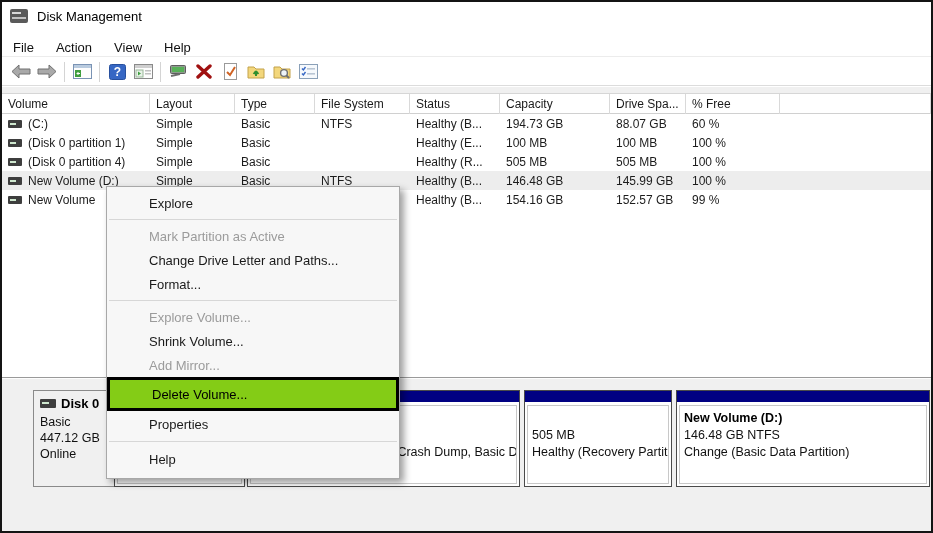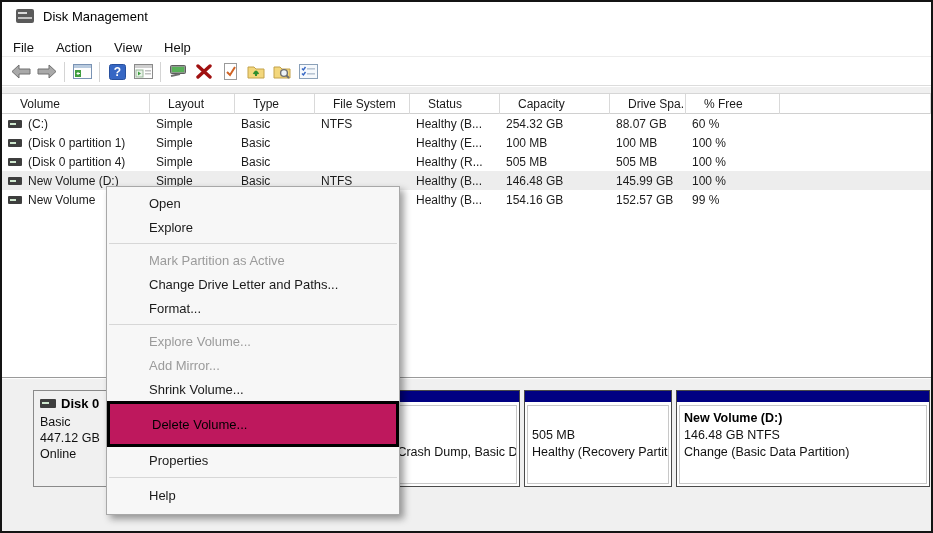--- a/index.html
+++ b/index.html
@@ -4,42 +4,42 @@
 <style>
   * { margin:0; padding:0; box-sizing:border-box; }
   html,body { width:933px; height:533px; }
   body { font-family:"Liberation Sans", sans-serif; background:#fff; }
   #window {
     position:relative; width:933px; height:533px; background:#fff;
     outline:2px solid #141414; outline-offset:-2px; overflow:hidden;
     font-size:12px; color:#1a1a1a;
   }
   
-  #titlebar { position:absolute; left:8px; top:2px; right:2px; height:28px;
+  #titlebar { position:absolute; left:2px; top:2px; right:2px; height:28px;
     display:flex; align-items:center; padding-left:8px; background:#fff; }
   #titlebar .app-icon { width:18px; height:14px; margin-right:9px; position:relative;
     background:#5a5a5a; border-radius:2px; }
   #titlebar .app-icon::before { content:""; position:absolute; left:2px; top:3px; width:9px; height:2px; background:#d9d9d9; }
   #titlebar .app-icon::after  { content:""; position:absolute; left:2px; top:8px; width:14px; height:2px; background:#c2c2c2; }
   #titlebar .title { font-size:13px; color:#000; }
   
   #menubar { position:absolute; left:2px; top:30px; right:2px; height:27px;
     display:flex; align-items:center; background:#fff; border-bottom:1px solid #ececec; }
   .menubar-item { padding:4px 11px; font-size:13px; color:#111; cursor:default;margin-top:8px; }
   
   #toolbar { position:absolute; left:2px; top:58px; right:2px; height:28px;
     display:flex; align-items:center; background:#fff; padding-left:6px; border-bottom:1px solid #dcdcdc; }
   .tbtn { width:26px; height:24px; display:flex; align-items:center; justify-content:center; }
   .tsep { width:1px; height:20px; background:#d4d4d4; margin:0 4px; }
   #toolbar-strip { position:absolute; left:2px; top:87px; right:2px; height:7px;
     background:#f0f0f0; border-bottom:1px solid #d6d6d6; }
   
   #volume-table { position:absolute; left:2px; top:94px; right:2px; bottom:0; }
   #volume-header { display:flex; height:20px; background:#fff; border-bottom:1px solid #d0d0d0; }
-  .hcell { height:20px; display:flex; align-items:center; padding-left:18px;
+  .hcell { height:20px; display:flex; align-items:center; padding-left:6px;
     border-right:1px solid #d9d9d9; font-size:12px; color:#1a1a1a; overflow:hidden; white-space:nowrap; }
   .vrow { display:flex; height:19px; align-items:center; }
   .vrow.selected { background:#ededed; }
   .cell { display:flex; align-items:center; height:19px; padding-left:6px;
     overflow:hidden; white-space:nowrap; font-size:12px; color:#1c1c1c; }
   .c0 { width:148px; } .c1 { width:85px; } .c2 { width:80px; } .c3 { width:95px; }
   .c4 { width:90px; } .c5 { width:110px; } .c6 { width:76px; } .c7 { width:94px; }
   .c8 { flex:1; }
   .vol-ico { display:inline-block; width:14px; height:8px; background:#3e3e3e;
     border-radius:1px; margin-right:6px; position:relative; flex:none; }
@@ -61,21 +61,21 @@
   .part-line { font-size:12.5px; line-height:17px; white-space:nowrap; color:#111; }
   .part-line.b { font-weight:bold; color:#000; }
   
   #context-menu { position:absolute; left:106px; top:186px; width:294px;
     background:#f7f7f7; border:1px solid #a8a8a8; box-shadow:4px 4px 7px rgba(0,0,0,.38);
     padding:4px 0 6px 0; z-index:50; }
   .cm-item { height:24px; display:flex; align-items:center; padding-left:42px;
     font-size:13px; color:#1a1a1a; }
   .cm-item.tall { height:26px; }
   .cm-item.disabled { color:#9b9b9b; }
-  .cm-item.highlighted { height:46px; border:3px solid #000; background:#be185d; color:#000; }
+  .cm-item.highlighted { height:34px; border:3px solid #000; background:#84cc16; color:#000; }
   .cm-sep { height:1px; background:#d7d7d7; margin:4px 2px; }
   
   .tbtn svg { display:block; }
 </style>
 </head>
 <body>
 
 <div id="window">
 
   <div id="titlebar">
@@ -186,21 +186,21 @@
     <div id="volume-rows">
         <div class="vrow">
     <span class="cell c0">
             <i class="vol-ico"></i>
             <span>(C:)</span>
           </span>
     <span class="cell c1">Simple</span>
     <span class="cell c2">Basic</span>
     <span class="cell c3">NTFS</span>
     <span class="cell c4">Healthy (B...</span>
-    <span class="cell c5">254.32 GB</span>
+    <span class="cell c5">194.73 GB</span>
     <span class="cell c6">88.07 GB</span>
     <span class="cell c7">60 %</span>
     <span class="cell c8"></span>
   </div>
         <div class="vrow">
     <span class="cell c0">
             <i class="vol-ico"></i>
             <span>(Disk 0 partition 1)</span>
           </span>
     <span class="cell c1">Simple</span>
@@ -299,28 +299,27 @@
     <div class="part-body">
       <div class="part-line b">New Volume  (D:)</div>
       <div class="part-line">146.48 GB NTFS</div>
       <div class="part-line">Change (Basic Data Partition)</div>
     </div>
   </div>
       </div>
   </div>
 
   <div id="context-menu">
-      <div class="cm-item">Open</div>
       <div class="cm-item">Explore</div>
       <div class="cm-sep"></div>
       <div class="cm-item disabled">Mark Partition as Active</div>
       <div class="cm-item">Change Drive Letter and Paths...</div>
       <div class="cm-item">Format...</div>
       <div class="cm-sep"></div>
       <div class="cm-item disabled">Explore Volume...</div>
+      <div class="cm-item">Shrink Volume...</div>
       <div class="cm-item disabled">Add Mirror...</div>
-      <div class="cm-item">Shrink Volume...</div>
       <div class="cm-item highlighted">Delete Volume...</div>
       <div class="cm-item tall">Properties</div>
       <div class="cm-sep"></div>
       <div class="cm-item tall">Help</div>
     </div>
 </div>
 
 </body></html>

